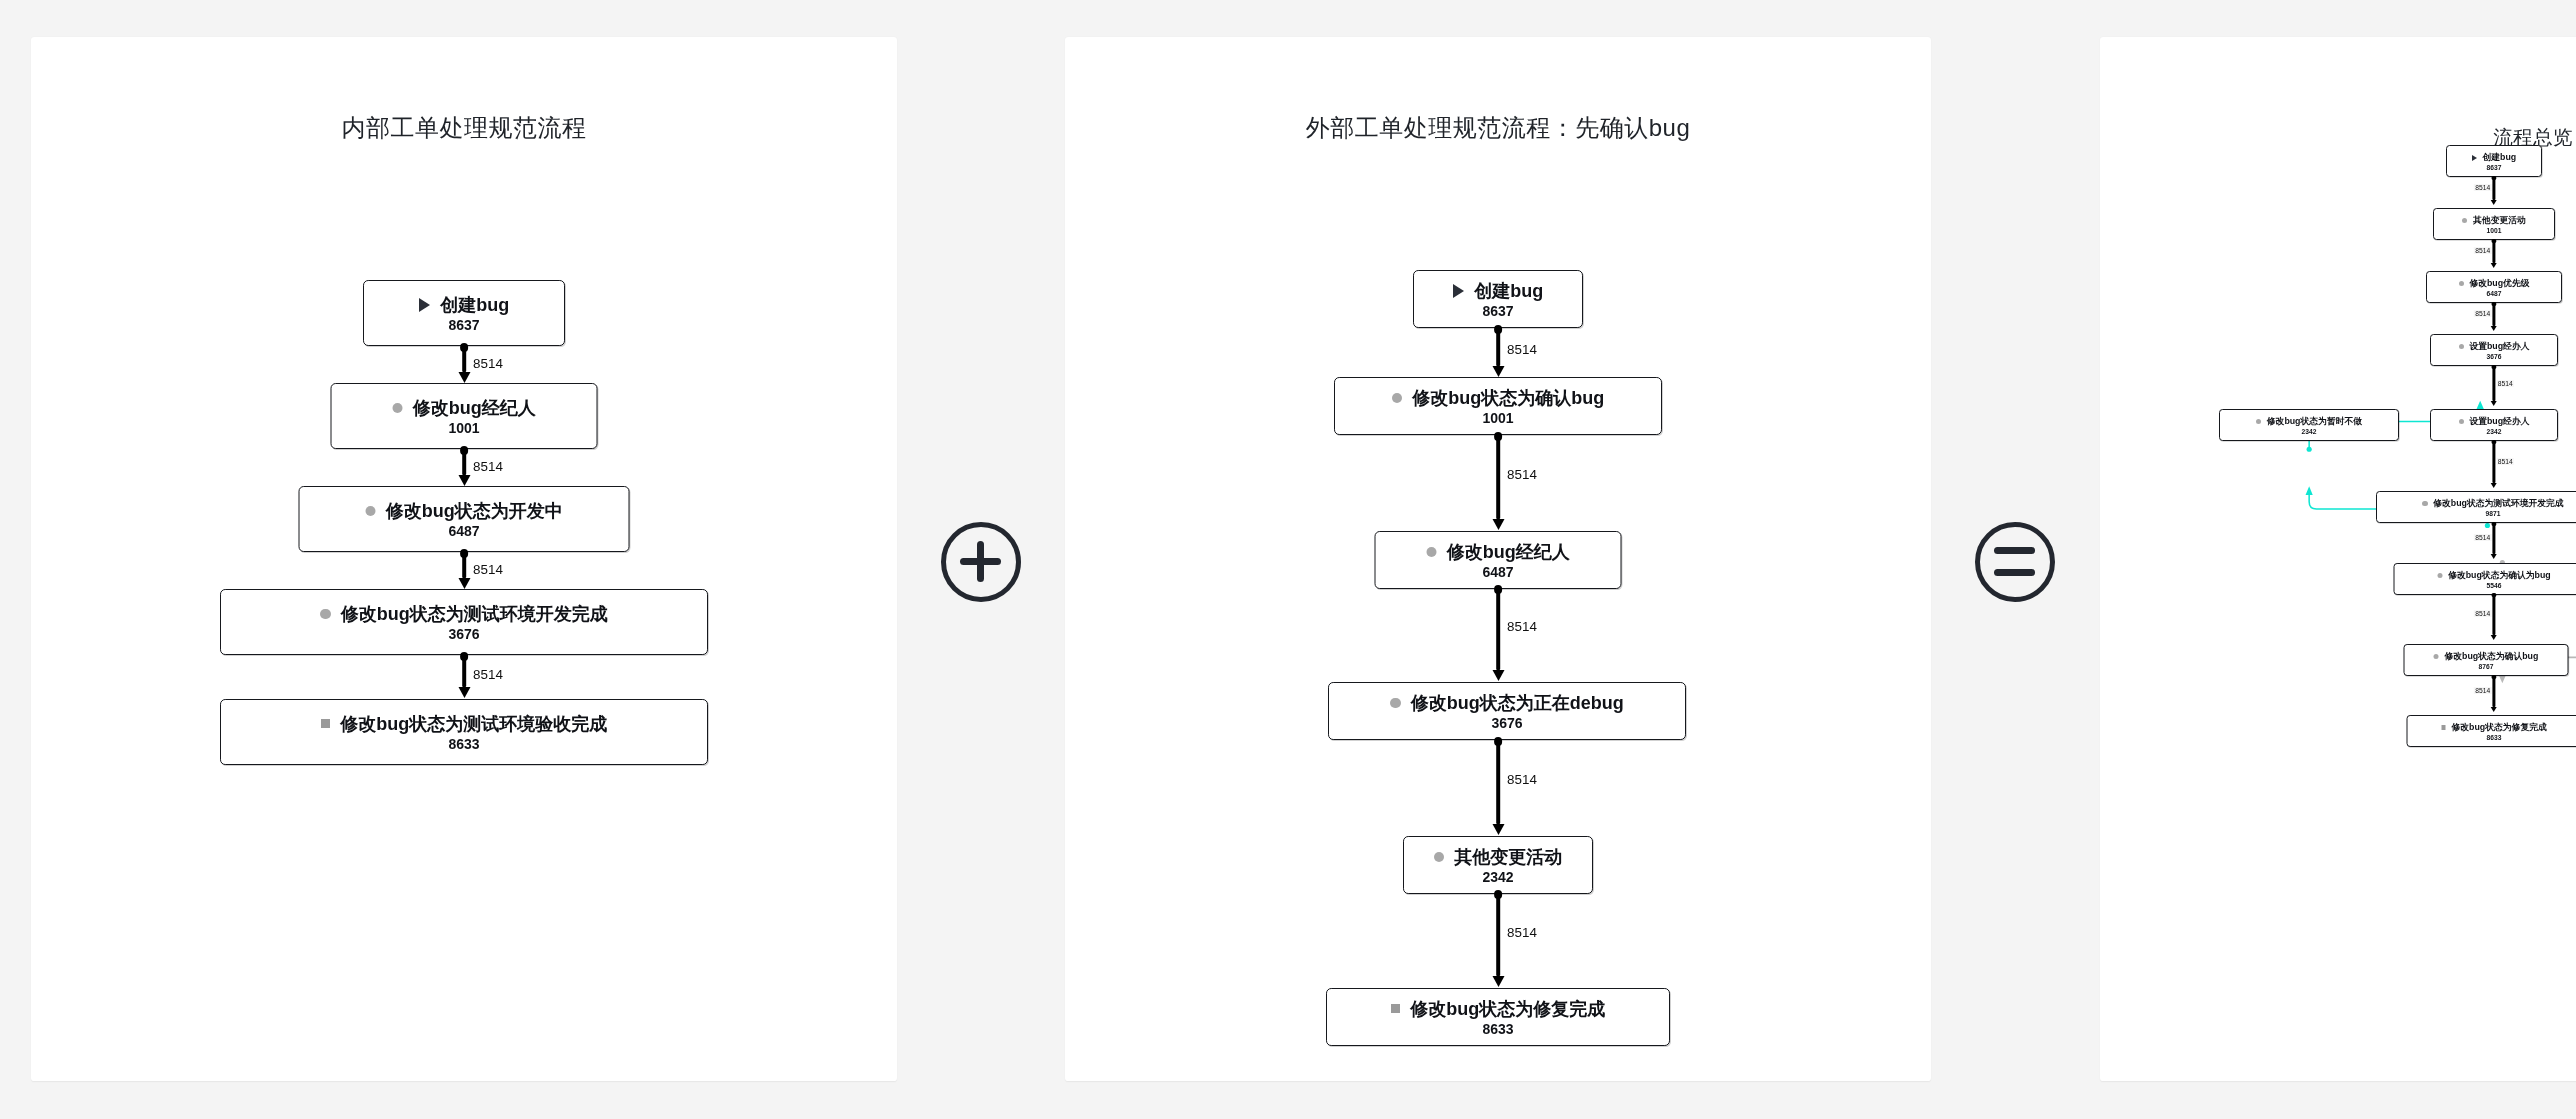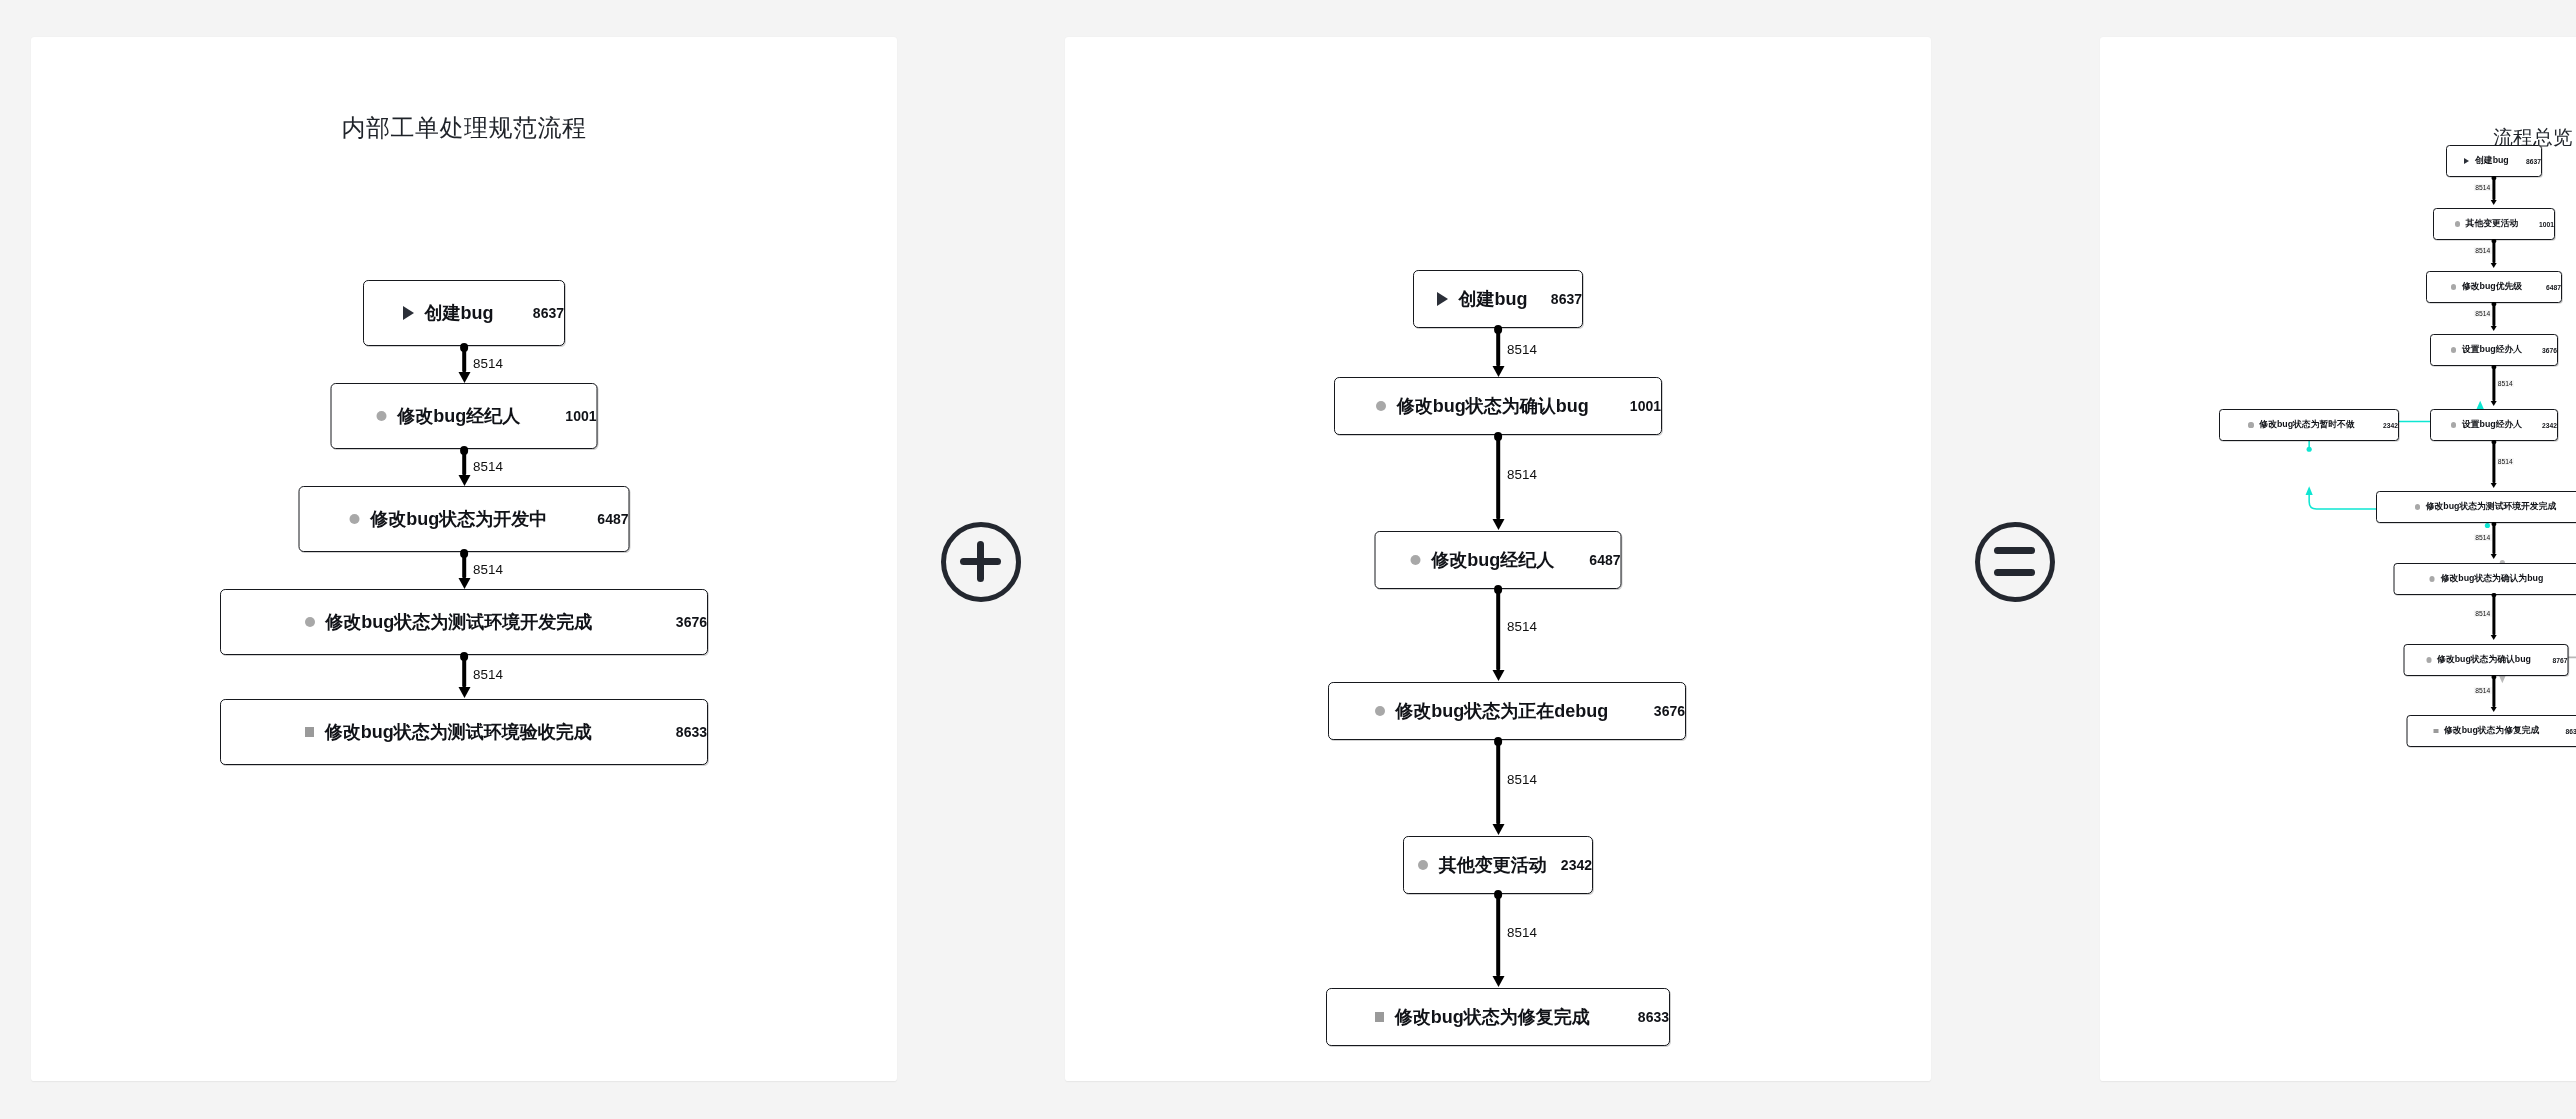--- a/index.html
+++ b/index.html
@@ -37,21 +37,21 @@
   .op .bar { position:absolute; background:#23272f; border-radius:3.6px; }
   #op-plus .bar.h { width:41px; height:7.2px; left:14px; top:31px; }
   #op-plus .bar.v { width:7.2px; height:41px; left:31px; top:14px; }
   #op-eq   .bar.b1{ width:41px; height:7.2px; left:14px; top:19.6px; }
   #op-eq   .bar.b2{ width:41px; height:7.2px; left:14px; top:42px; }
 
   
   .node {
     position:absolute; background:#fff;
     border:1.5px solid #16181d; border-radius:5.2px;
-    display:flex; align-items:center; justify-content:center;
+    display:flex; flex-direction:column; align-items:center; justify-content:center;
     box-shadow:1px 1px 0 rgba(0,0,0,0.18);
     transform:translateX(-50%);
   }
   .node .row { display:flex; align-items:center; justify-content:center; width:100%; }
   .node .glyph { flex:0 0 auto; display:inline-block; }
   .node .label { color:#101217; font-weight:700; white-space:nowrap; }
   .node .count { color:#101217; font-weight:700; }
 
   .g-tri { width:0; height:0; border-style:solid; border-color:transparent;
            border-left-color:#2b2f38; }
@@ -175,20 +175,21 @@
       <span class="elab" style="top:12.4px; left:calc(50% + 24px);">8514</span>
     </div>
   </div>
 
   <div class="op" id="op-plus">
     <span class="bar h"></span>
     <span class="bar v"></span>
   </div>
 
   <div class="card" id="card-2">
+    <div class="panel-title t-big">外部工单处理规范流程：先确认bug</div>
 
     <div class="node big" style="left:433px; top:233px; width:170px; height:58px;">
       <div class="row">
         <span class="glyph g-tri"></span>
         <span class="label">创建bug</span>
       </div>
       <div class="count">8637</div>
     </div>
 
     <div class="node big" style="left:433px; top:340px; width:328px; height:58px;">

